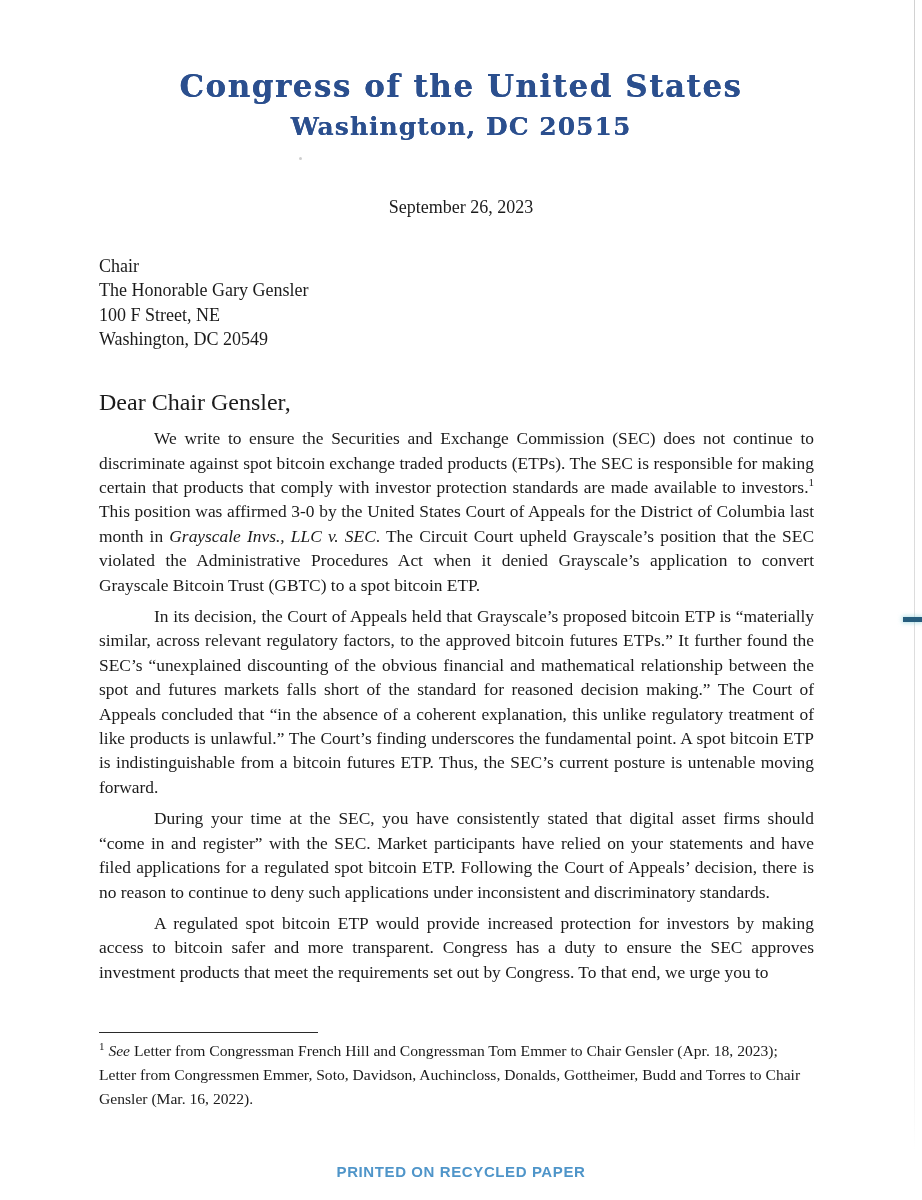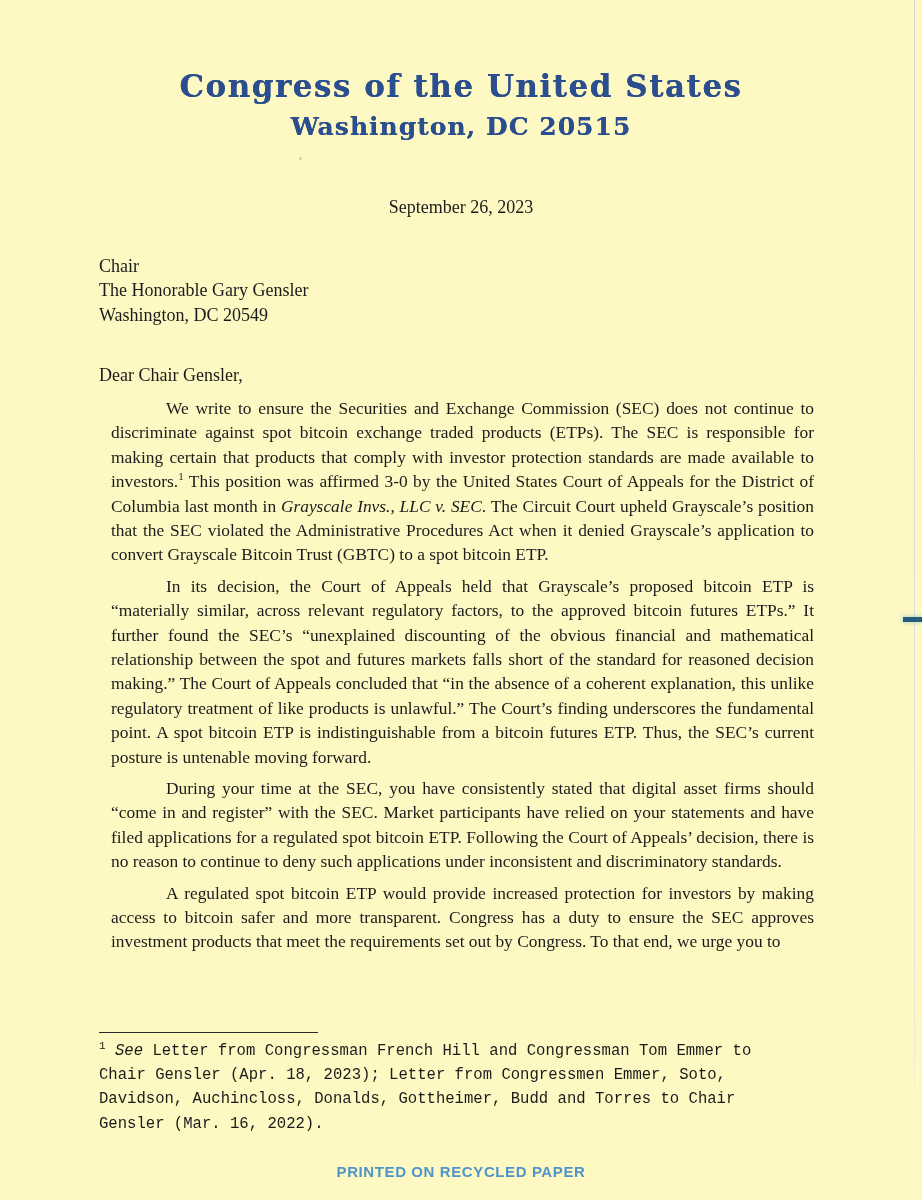--- a/index.html
+++ b/index.html
@@ -1,20 +1,20 @@
 <!DOCTYPE html>
 <html><head>
 <meta charset="utf-8">
 <style>
   html,body{margin:0;padding:0;background:#e8e8e8;}
   .page{
     position:relative;
     width:922px;height:1200px;
     margin:0 auto;
-    background:#fef9c3;
+    background:#ffffff;
     font-family:"Liberation Serif", serif;
     color:#1b1b1b;
     overflow:hidden;
   }
   
   .letterhead{ text-align:center; padding-top:68px; }
   .letterhead .lh-title{
     font-family:"DejaVu Serif", serif;
     font-weight:bold;
     font-size:31px;
@@ -36,43 +36,43 @@
     margin-top:56px;
     font-size:18px;
   }
   .recipient{
     margin:36px 0 0 99px;
     font-size:18px;
     line-height:24.3px;
   }
   .salutation{
     margin:38px 0 0 99px;
-    font-size:18px;
+    font-size:24px;
   }
   .letter-body{
     margin:10px 96px 0 99px;
     width:715px;
     text-align:justify;
     font-size:17.4px;
     line-height:24.4px;
   }
-  .letter-body p{ margin:7px 0 0 12px; text-indent:55px; }
+  .letter-body p{ margin:7px 0 0 0; text-indent:55px; }
   .letter-body sup, .footnote sup{
     font-size:11px; line-height:0; vertical-align:super;
   }
   .letter-body em, .footnote em{ font-style:italic; }
   
   .footnote-block{
     position:absolute; left:99px; top:1032px; width:705px;
   }
   .footnote-rule{
     width:219px; border:0; border-top:1.8px solid #2a2a2a; margin:0 0 6px 0;
   }
   .footnote{
-    font-size:15.6px; line-height:24.2px; text-align:left;font-family:Liberation Mono, monospace;
+    font-size:15.6px; line-height:24.2px; text-align:left;
   }
   .page-footer{
     position:absolute; left:0; top:1163px; width:100%;
     text-align:center;
     font-family:"Liberation Sans", sans-serif;
     font-weight:bold;
     font-size:15px;
     letter-spacing:.6px;
     color:#4f95c9;
   }
@@ -101,20 +101,21 @@
     <div class="lh-subtitle" style="color: rgb(43, 79, 142);">Washington, DC 20515</div>
   </div>
 
   <div class="scan-dot"></div>
 
   <div class="date-line">September 26, 2023</div>
 
   <div class="recipient">
       <div>Chair</div>
       <div>The Honorable Gary Gensler</div>
+      <div>100 F Street, NE</div>
       <div>Washington, DC 20549</div>
     </div>
 
   <div class="salutation">Dear Chair Gensler,</div>
 
   <div class="letter-body">
       <p><span>We write to ensure the Securities and Exchange Commission (SEC) does not continue to discriminate against spot bitcoin exchange traded products (ETPs). The SEC is responsible for making certain that products that comply with investor protection standards are made available to investors.</span><sup>1</sup><span>  This position was affirmed 3-0 by the United States Court of Appeals for the District of Columbia last month in </span><em>Grayscale Invs., LLC v. SEC</em><span>. The Circuit Court upheld Grayscale’s position that the SEC violated the Administrative Procedures Act when it denied Grayscale’s application to convert Grayscale Bitcoin Trust (GBTC) to a spot bitcoin ETP.</span></p>
       <p><span>In its decision, the Court of Appeals held that Grayscale’s proposed bitcoin ETP is “materially similar, across relevant regulatory factors, to the approved bitcoin futures ETPs.” It further found the SEC’s “unexplained discounting of the obvious financial and mathematical relationship between the spot and futures markets falls short of the standard for reasoned decision making.” The Court of Appeals concluded that “in the absence of a coherent explanation, this unlike regulatory treatment of like products is unlawful.” The Court’s finding underscores the fundamental point. A spot bitcoin ETP is indistinguishable from a bitcoin futures ETP. Thus, the SEC’s current posture is untenable moving forward.</span></p>
       <p><span>During your time at the SEC, you have consistently stated that digital asset firms should “come in and register” with the SEC. Market participants have relied on your statements and have filed applications for a regulated spot bitcoin ETP. Following the Court of Appeals’ decision, there is no reason to continue to deny such applications under inconsistent and discriminatory standards.</span></p>
       <p><span>A regulated spot bitcoin ETP would provide increased protection for investors by making access to bitcoin safer and more transparent. Congress has a duty to ensure the SEC approves investment products that meet the requirements set out by Congress. To that end, we urge you to</span></p>

